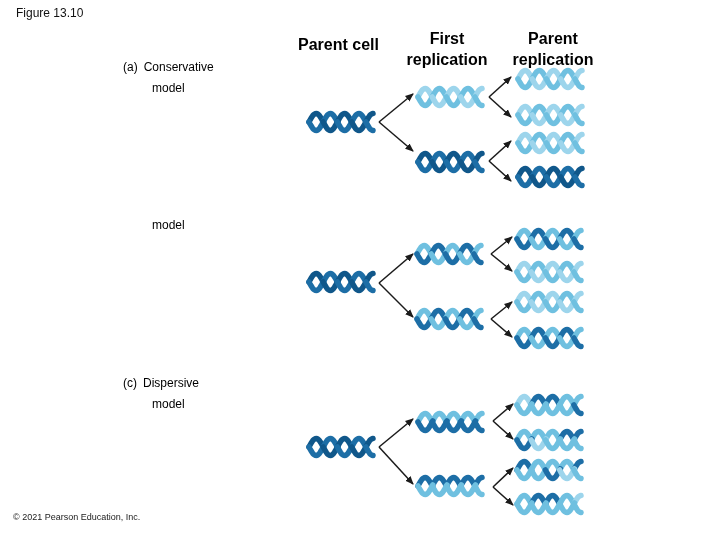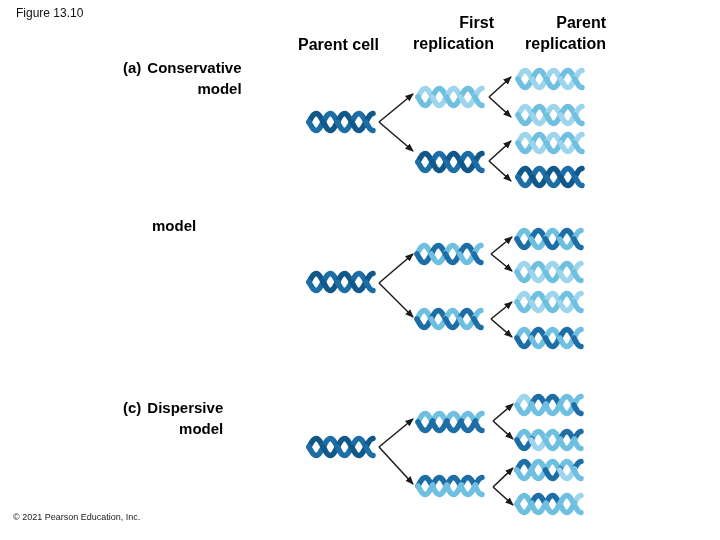--- a/index.html
+++ b/index.html
@@ -1,30 +1,30 @@
 <!DOCTYPE html>
 <html><head>
 <meta charset="utf-8">
 <title>Figure 13.10</title>
 <style>
   html,body{margin:0;padding:0;background:#ffffff;}
   body{width:720px;height:540px;font-family:"Liberation Sans",sans-serif;color:#000;}
   .stage{position:relative;width:720px;height:540px;background:#ffffff;overflow:hidden;}
   .fig-label{position:absolute;left:16px;top:6px;font-size:12px;font-weight:400;color:#111;}
   .hdr{position:absolute;font-size:16px;font-weight:700;line-height:21px;color:#000;white-space:nowrap;}
-  .hdr.col{text-align:right;white-space:normal;}
+  .hdr.col{text-align:center;white-space:normal;margin-top:16px;}
   .parent-hdr{left:298px;top:34px;}
   .first-hdr{left:400px;top:12px;width:94px;}
   .second-hdr{left:500px;top:12px;width:106px;}
-  .model-label{position:absolute;font-size:15px;font-weight:700;line-height:21px;color:#000;white-space:nowrap;text-align:right;}
+  .model-label{position:absolute;font-size:12px;font-weight:400;line-height:21px;color:#000;white-space:nowrap;}
   .model-label .l1 span:first-child{margin-right:6px;}
   .model-label .l2{margin-left:29px;}
   #ml-a{left:123px;top:57px;}
   #ml-b{left:123px;top:215px;}
-  #ml-c{left:123px;top:373px;margin-top:24px;}
+  #ml-c{left:123px;top:373px;}
   .copyright{position:absolute;left:13px;top:512px;font-size:9px;color:#222;}
   svg.diagram{position:absolute;left:0;top:0;}
 </style>
 </head>
 <body>
 
 <div class="stage">
 
   <div class="fig-label">Figure 13.10</div>
 

